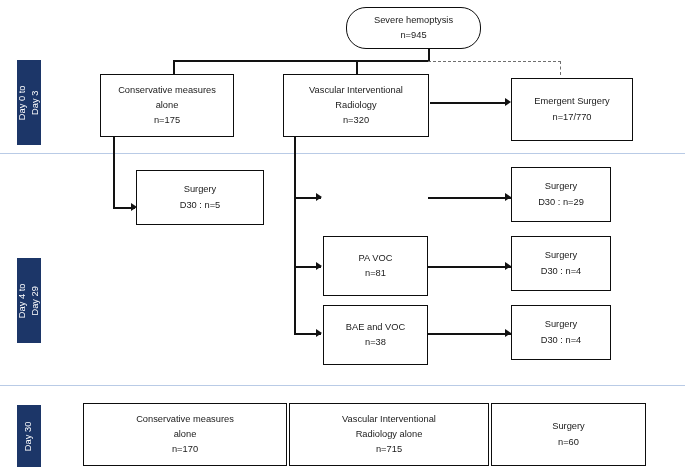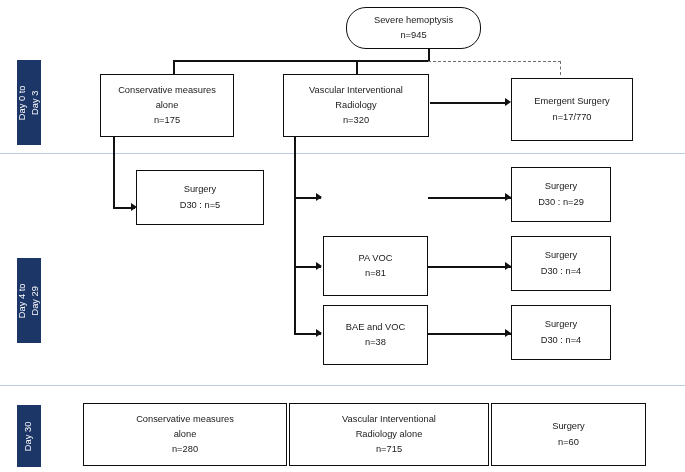--- a/index.html
+++ b/index.html
@@ -208,21 +208,21 @@
   </div>
 
   <div class="box" style="left:511px; top:305px; width:100px; height:55px;">
     <span class="ln">Surgery</span>
     <span class="ln">D30 : n=4</span>
   </div>
 
   <div class="box" style="left:83px; top:403px; width:204px; height:63px;">
     <span class="ln">Conservative measures</span>
     <span class="ln">alone</span>
-    <span class="ln">n=280</span>
+    <span class="ln">n=170</span>
   </div>
 
   <div class="box" style="left:289px; top:403px; width:200px; height:63px;">
     <span class="ln">Vascular Interventional</span>
     <span class="ln">Radiology alone</span>
     <span class="ln">n=715</span>
   </div>
 
   <div class="box" style="left:491px; top:403px; width:155px; height:63px;">
     <span class="ln">Surgery</span>

